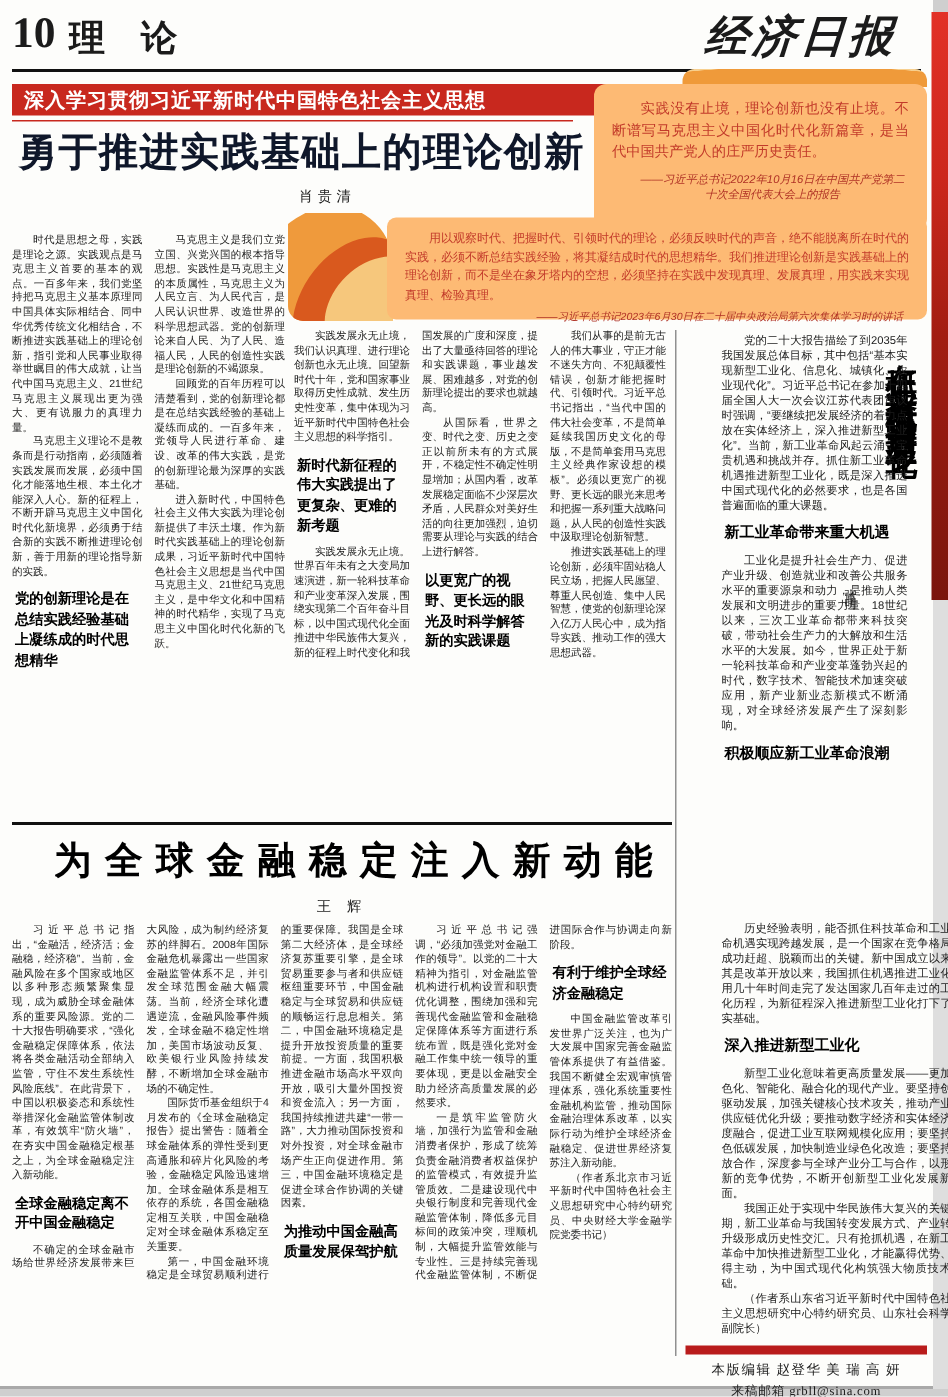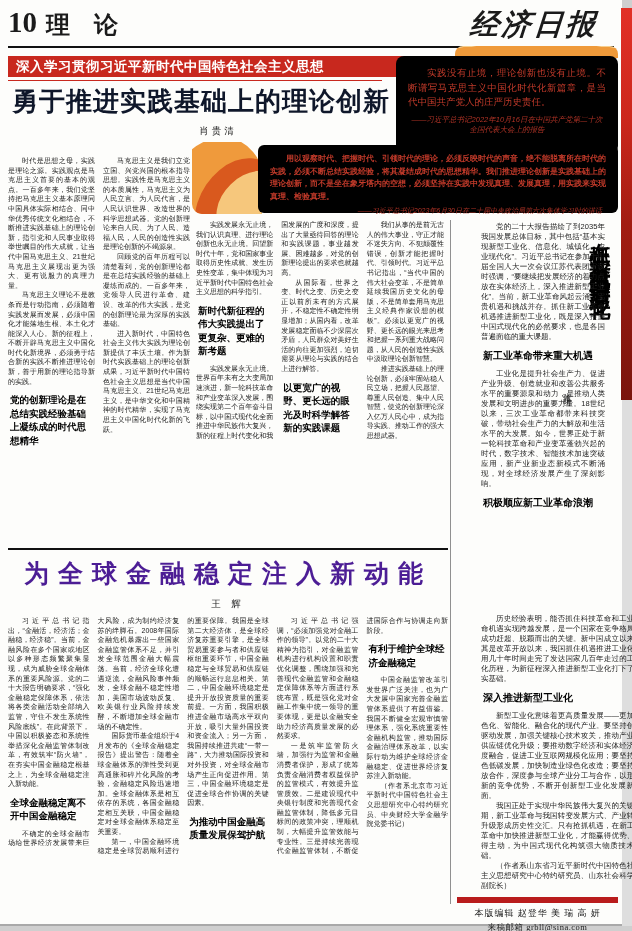--- a/index.html
+++ b/index.html
@@ -25,26 +25,26 @@
   .hrule-top{left:8px;top:46px;width:606px;height:2px;background:#111;}
 
   
   .banner{left:8px;top:56px;width:422px;height:21px;background:#c8281e;color:#fff;
     font-weight:900;font-size:13.5px;line-height:21px;padding-left:8px;box-sizing:border-box;letter-spacing:0.5px;}
   .banner-line{left:8px;top:80px;width:374px;height:1px;background:#c8281e;}
   .main-headline{left:8px;top:84px;width:386px;text-align:center;font-weight:900;font-size:26px;letter-spacing:1px;color:#0f172a;}
   .main-byline{left:8px;top:125px;width:420px;text-align:center;font-size:9.5px;color:#222;letter-spacing:3px;}
 
   
-  .qbox{background:#000000;border-radius:8px;box-sizing:border-box;color:#c23a2a;}
+  .qbox{background:#fdba74;border-radius:8px;box-sizing:border-box;color:#c23a2a;}
   .qbox1{left:396px;top:56px;width:222px;height:98px;padding:10px 12px;}
   .qbox2{left:258px;top:145px;width:360px;height:68px;padding:8px 12px;border-radius:6px;}
   .qtext{font-size:9.5px;line-height:14.5px;text-align:justify;text-indent:2em;}
-  .qtext2{font-size:8px;line-height:12.5px;text-align:justify;text-indent:2em;font-weight:bold;}
-  .qattr{margin-top:5px;font-size:7.5px;font-style:italic;text-align:center;line-height:10px;color:#b03326;}
+  .qtext2{font-size:8px;line-height:12.5px;text-align:justify;text-indent:2em;}
+  .qattr{margin-top:5px;font-size:7.5px;font-style:italic;text-align:center;line-height:10px;color:#b03326;margin-left:16px;}
   .qattr2{margin-top:3px;font-size:7px;font-style:italic;text-align:right;padding-right:4px;color:#b03326;}
 
   
   .deco-top{left:455px;top:46px;width:163px;height:12px;border-radius:8px 8px 0 0;
     background:radial-gradient(140% 240% at 50% 120%,#ef9a3a 0 55%,#f7cf8e 56% 78%,rgba(247,207,142,0) 79%);}
   .flame{left:192px;top:142px;width:70px;height:72px;overflow:hidden;border-radius:0 0 0 10px;}
   .flame i{position:absolute;display:block;}
   .flame .f1{left:-22px;bottom:-34px;width:92px;height:112px;background:#ef9a3c;border-radius:50% 50% 0 50%;transform:rotate(24deg);}
   .flame .f2{left:8px;bottom:-42px;width:72px;height:102px;background:#d9591e;border-radius:50% 50% 0 50%;transform:rotate(34deg);}
   .flame .f3{left:30px;bottom:-30px;width:58px;height:78px;background:#f6c77c;border-radius:50% 50% 0 50%;transform:rotate(46deg);}
@@ -70,22 +70,22 @@
     font-weight:900;font-size:21px;letter-spacing:3.5px;line-height:32px;color:#000;}
   .ind-author{left:560px;top:386px;writing-mode:vertical-rl;text-orientation:upright;font-size:8px;letter-spacing:3px;color:#333;}
 
   .footer-box{left:457px;top:897px;width:161px;border-top:6px solid #b91c1c;padding-top:4px;text-align:center;
     font-family:"Liberation Serif",serif;}
   .footer-editors{font-size:9px;letter-spacing:1px;}
   .footer-email{font-size:8.5px;margin-top:2px;letter-spacing:0.5px;}
 
   
   .fin-rule{left:8px;top:548px;width:440px;height:2px;background:#111;}
-  .fin-headline{left:8px;top:557px;width:440px;text-align:center;font-family:"Liberation Serif",serif;
-    font-weight:900;font-size:25px;letter-spacing:9px;color:#4c1d95;}
+  .fin-headline{left:20px;top:557px;width:440px;text-align:center;font-family:"Liberation Serif",serif;
+    font-weight:900;font-size:25px;letter-spacing:9px;color:#000000;}
   .fin-byline{left:8px;top:598px;width:440px;text-align:center;font-size:9.5px;letter-spacing:4px;color:#222;}
   .fin-body{left:8px;top:616px;width:440px;height:306px;column-count:5;column-gap:8px;overflow:hidden;}
 </style>
 </head>
 <body>
 
 <div class="abs page"></div>
 <div class="abs edge-strip"></div>
 <div class="abs edge-grey"></div>
 <div class="abs page-shadow"></div>

